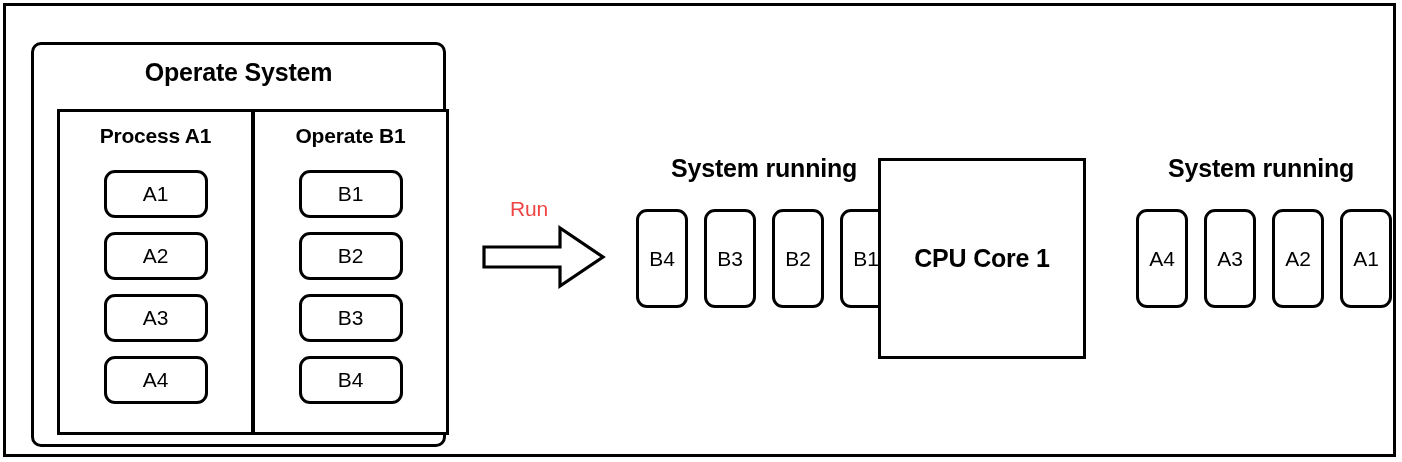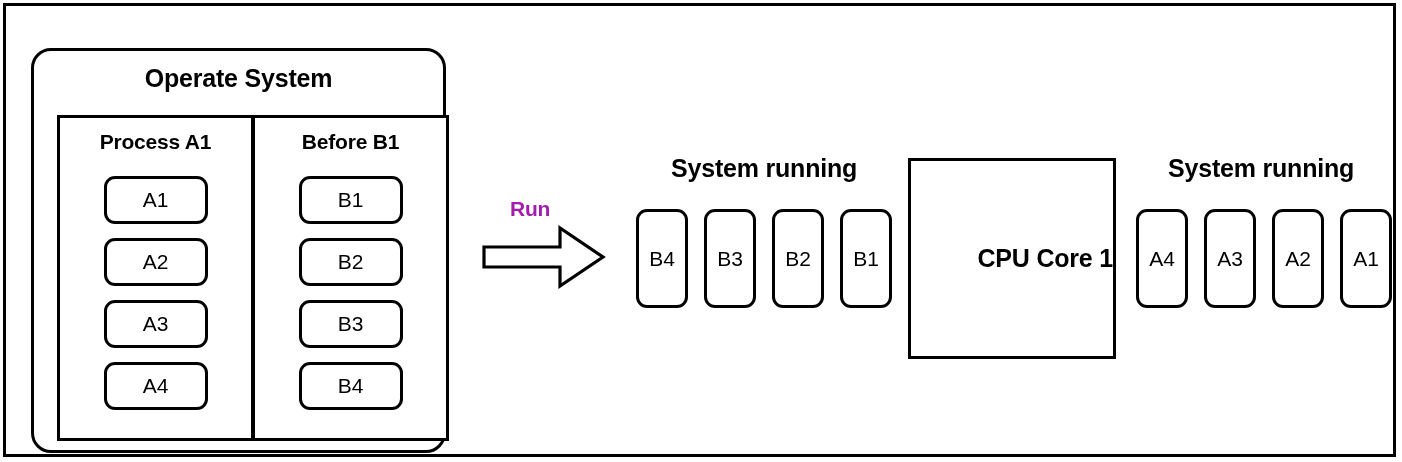--- a/index.html
+++ b/index.html
@@ -30,25 +30,25 @@
     height: 454px;
     border: 3px solid #000000;
     box-sizing: border-box;
     background: #ffffff;
   }
 
   
   .os-box {
     position: absolute;
     left: 25px;
-    top: 42px;
+    top: 36px;
     width: 415px;
     height: 405px;
     border: 3px solid #000000;
-    border-radius: 20px;
+    border-radius: 10px;
     box-sizing: border-box;
     background: #ffffff;
   }
   .os-title {
     position: absolute;
     left: 0;
     top: 13px;
     width: 100%;
     text-align: center;
     font-size: 25px;
@@ -105,22 +105,22 @@
     font-size: 21px;
     color: #000000;
   }
 
   
   .run-label {
     position: absolute;
     left: 504px;
     top: 191px;
     font-size: 21px;
-    font-weight: bold;
-    color: #a21caf;
+    font-weight: normal;
+    color: #ef4444;
     letter-spacing: -0.2px;
   }
   .run-arrow {
     position: absolute;
     left: 476px;
     top: 219px;
     width: 124px;
     height: 64px;
   }
 
@@ -157,30 +157,30 @@
     display: flex;
     align-items: center;
     justify-content: center;
     font-size: 21px;
     color: #000000;
   }
 
   
   .cpu-box {
     position: absolute;
-    left: 902px;
+    left: 872px;
     top: 152px;
     width: 208px;
     height: 201px;
     border: 3px solid #000000;
     box-sizing: border-box;
     background: #ffffff;
     display: flex;
     align-items: center;
-    justify-content: flex-end;
+    justify-content: center;
   }
   .cpu-label {
     font-size: 25px;
     font-weight: bold;
     color: #000000;
     letter-spacing: -0.2px;
   }
 </style>
 </head>
 <body>
@@ -195,21 +195,21 @@
         <div class="process-title">Process A1</div>
         <div class="task-list">
           <div class="task-box">A1</div>
           <div class="task-box">A2</div>
           <div class="task-box">A3</div>
           <div class="task-box">A4</div>
         </div>
       </div>
 
       <div class="process-box p1">
-        <div class="process-title">Before B1</div>
+        <div class="process-title">Operate B1</div>
         <div class="task-list">
           <div class="task-box">B1</div>
           <div class="task-box">B2</div>
           <div class="task-box">B3</div>
           <div class="task-box">B4</div>
         </div>
       </div>
     </div>
 
     <div class="run-label">Run</div>

